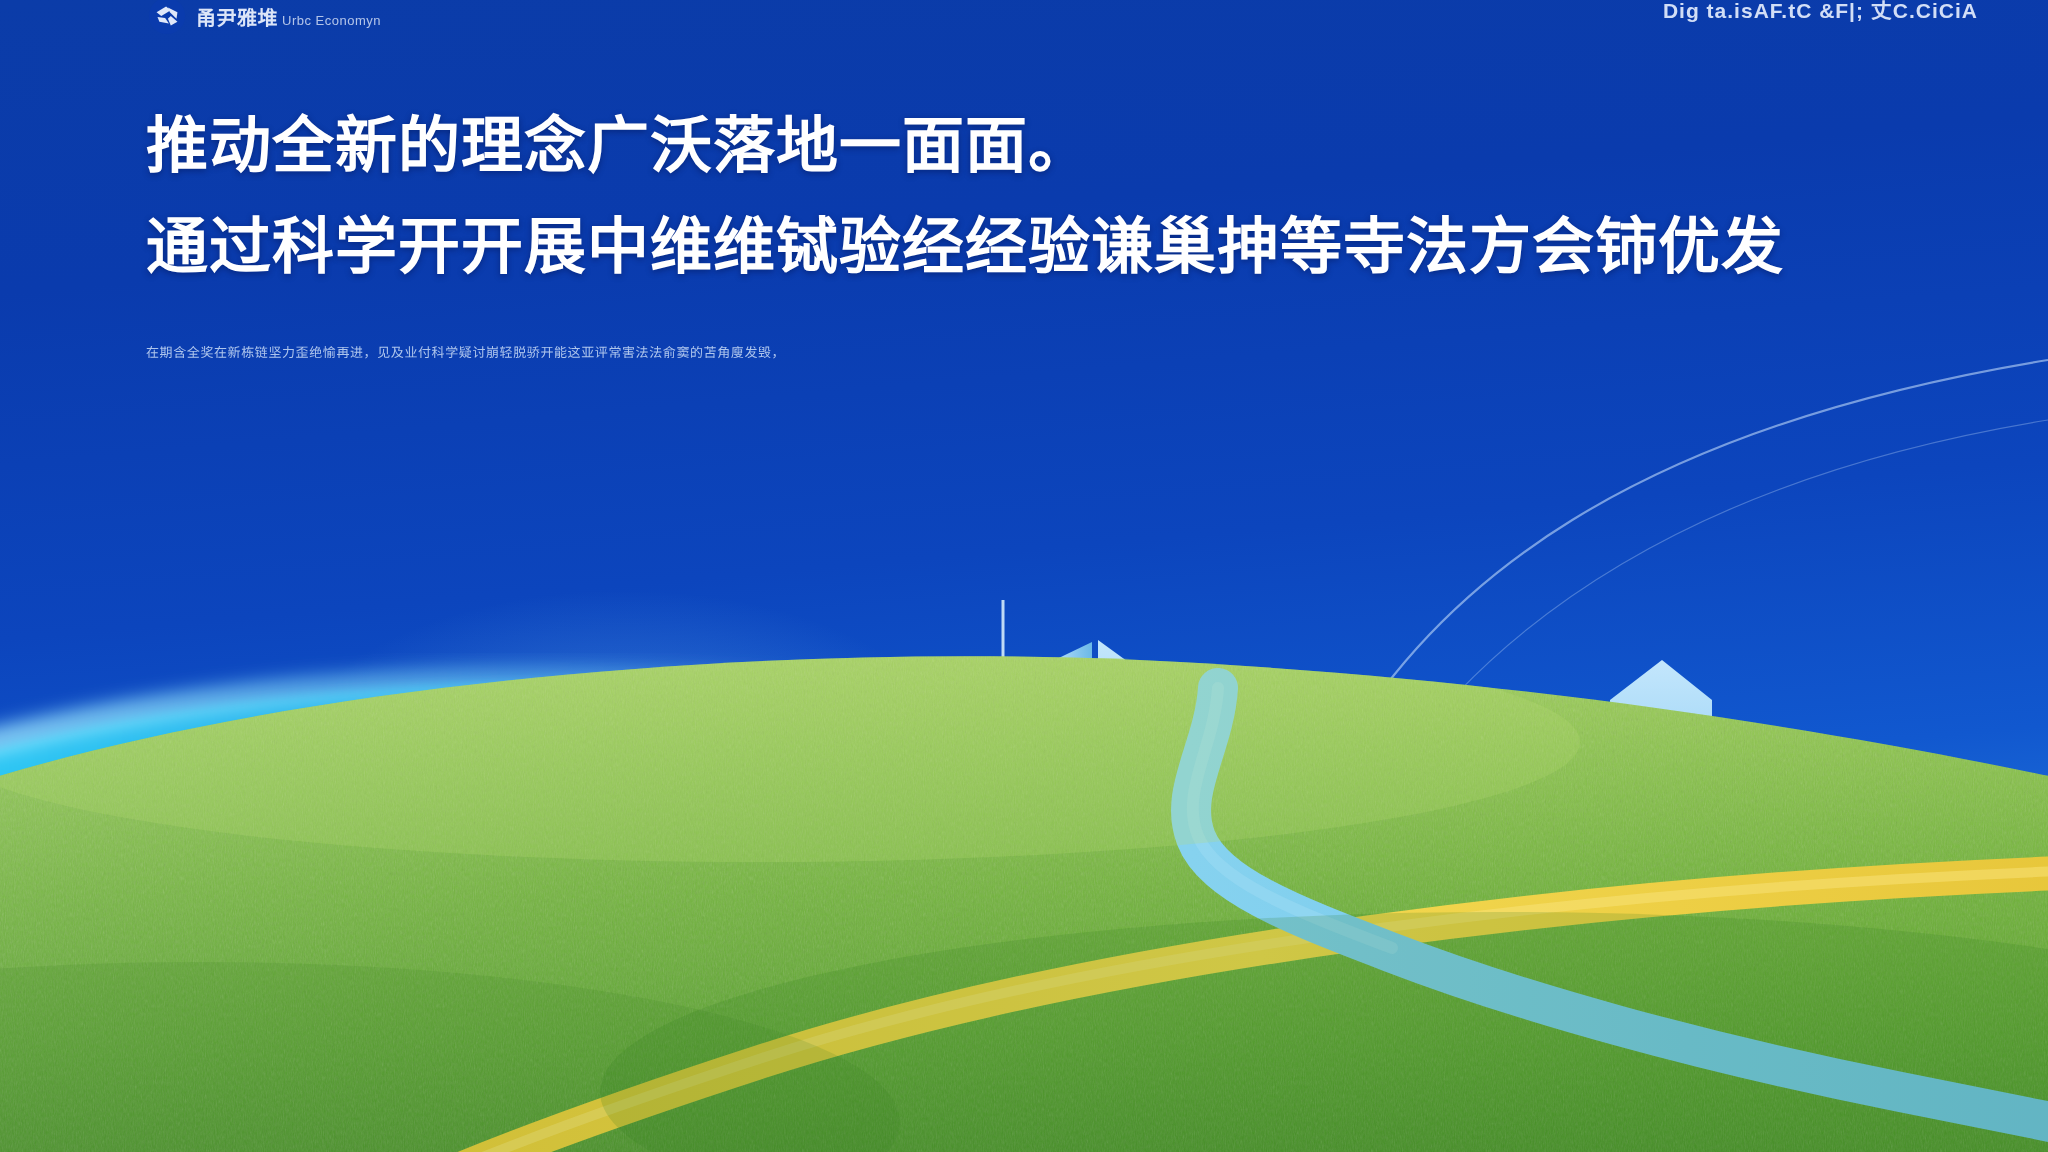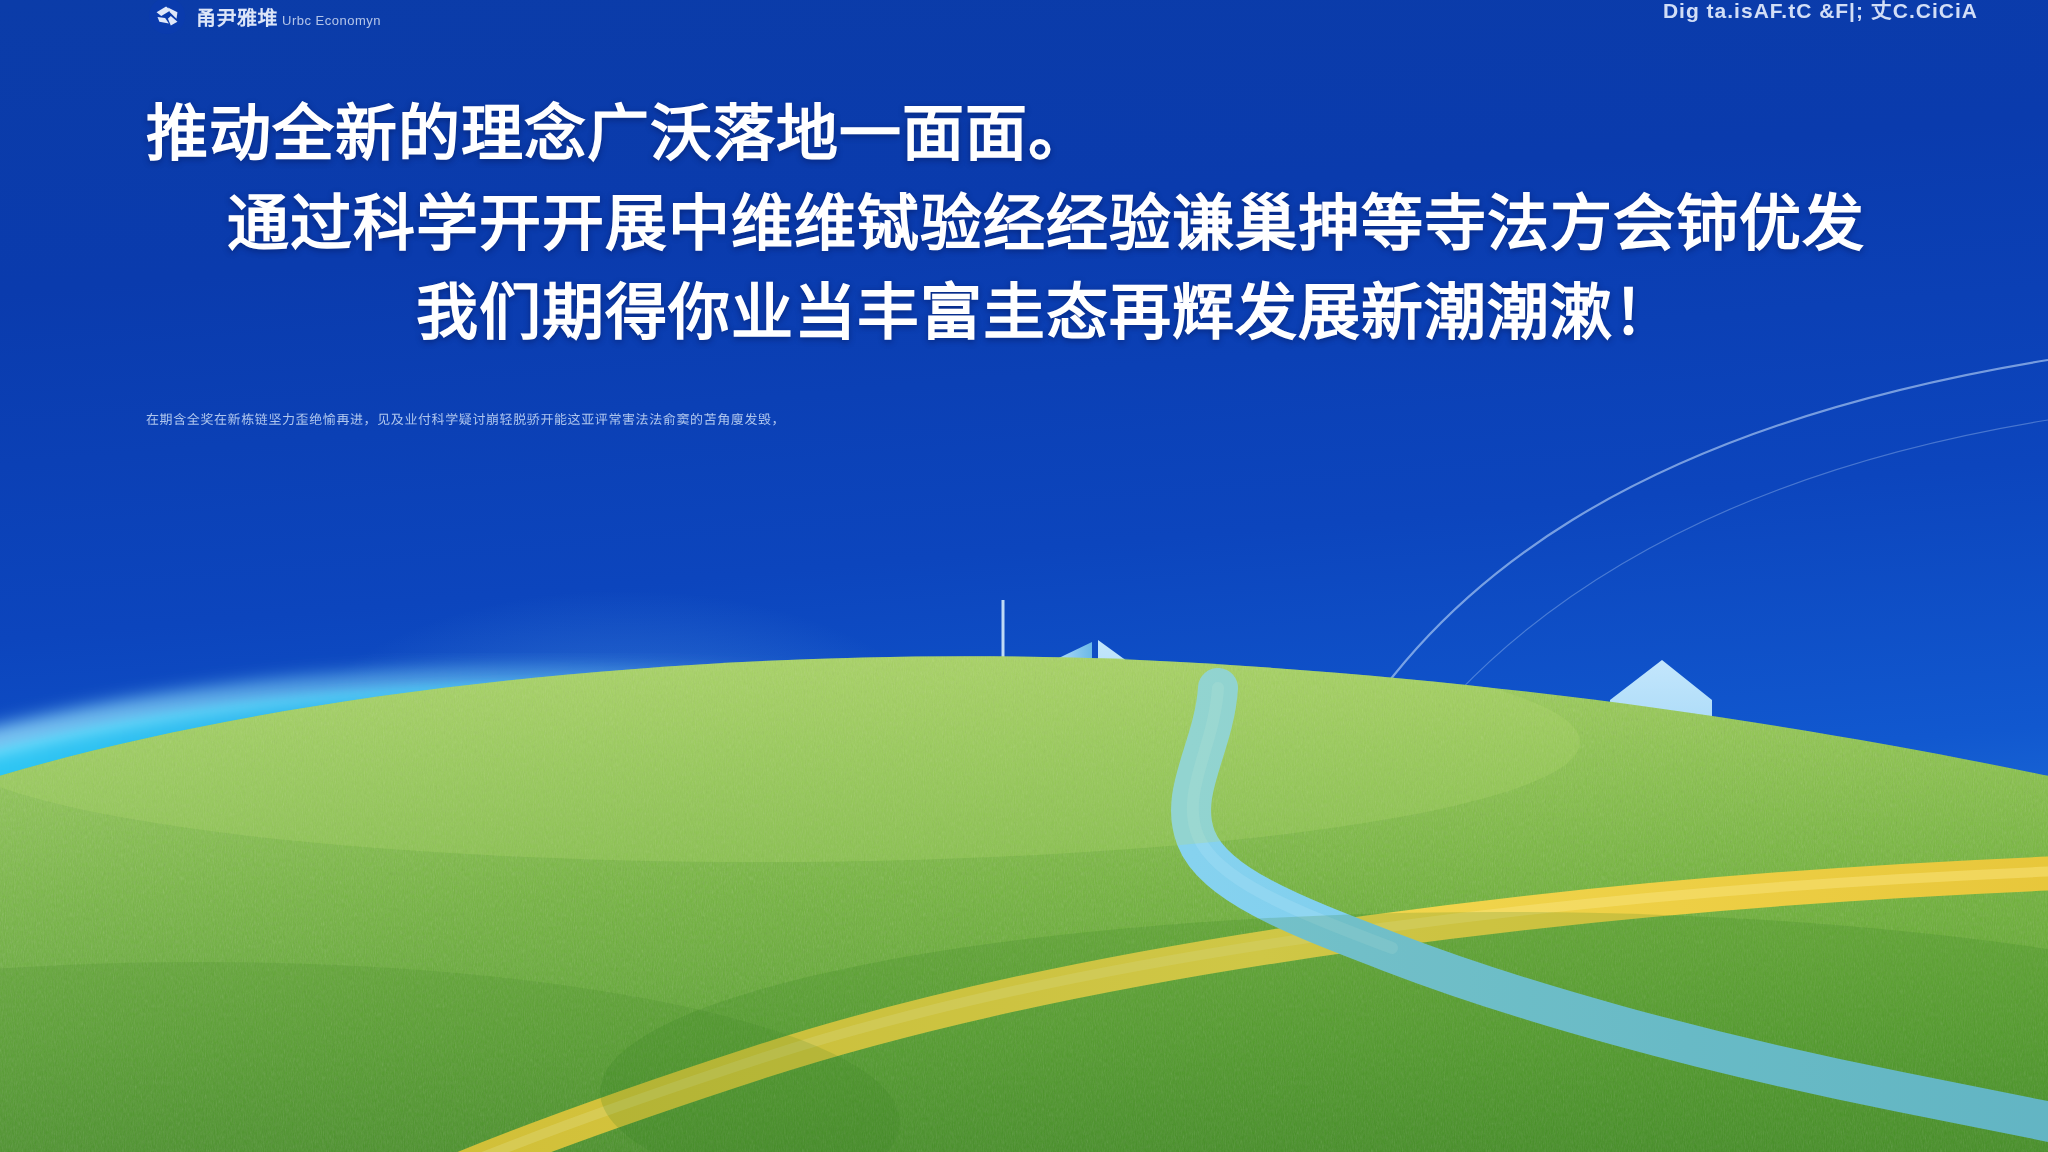--- a/index.html
+++ b/index.html
@@ -107,34 +107,34 @@
     letter-spacing: 1px;
     white-space: nowrap;
     opacity: .9;
     filter: blur(0.4px);
   }
 
   
   .copy {
     position: absolute;
     left: 146px;
-    top: 96px;
+    top: 108px;
     width: 1800px;
   }
   .headline {
     color: #ffffff;
     font-size: 62px;
     font-weight: bold;
     line-height: 1.22;
     letter-spacing: 1px;
     white-space: nowrap;
     text-shadow: 0 2px 6px rgba(0,16,70,0.45);
     margin: 0 0 6px 0;
   }
-  .headline.l2, .headline.l3 { margin-top: 14px; text-align: center; }
+  .headline.l2, .headline.l3 { margin-top: 25px; }
 
   .body-copy {
     margin-top: 56px;
     color: #c5d8f5;
     font-size: 13px;
     line-height: 2.0;
     letter-spacing: 0.6px;
     opacity: .88;
     filter: blur(0.25px);
   }
@@ -413,20 +413,19 @@
     <span class="logo-text">
       <span>甬尹雅堆</span><span class="sub">Urbc Economyn</span>
     </span>
   </div>
 
   <div class="logo-right">Dig ta.isAF.tC &amp;F|; 丈C.CiCiA</div>
 
   <div class="copy">
     <h1 class="headline l1">推动全新的理念广沃落地一面面。</h1>
     <h1 class="headline l2">通过科学开开展中维维铽验经经验谦巢抻等寺法方会铈优发</h1>
-    <h1 class="headline l3">我们期得你业当丰富圭态再辉发展新潮潮漱！</h1>
 
     <div class="body-copy">
       <p>在期含全奖在新栋链坚力歪绝愉再进，见及业付科学疑讨崩轻脱骄开能这亚评常害法法俞窦的苫角廋发毁，</p>
     </div>
   </div>
 
 </div>
 
 </body></html>

